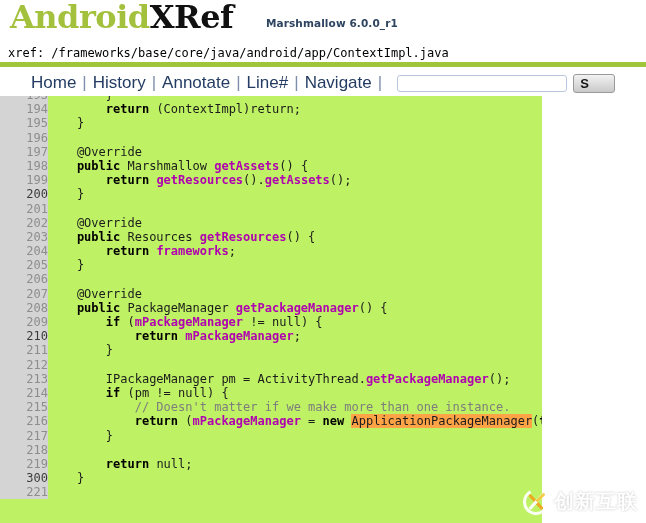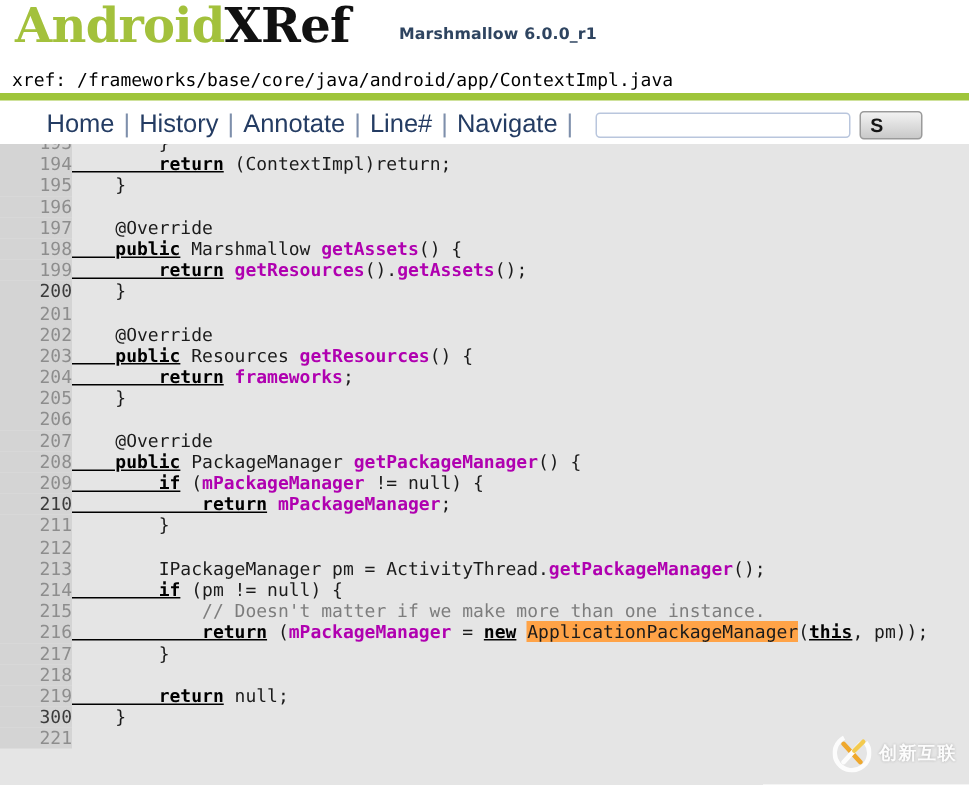--- a/index.html
+++ b/index.html
@@ -120,24 +120,24 @@
     box-sizing: border-box;
     cursor: pointer;
     text-align: left;
   }
 
   
   #code-area {
     position: absolute;
     left: 0;
     top: 96px;
-    width: 646px;
+    width: 542px;
     height: 427px;
     overflow: hidden;
-    background: #e5e5e5;
+    background: #bef264;
   }
   #code-table {
     border-collapse: collapse;
     font-family: "DejaVu Sans Mono", monospace;
     font-size: 12px;
     line-height: 14.18px;
     width: 646px;
     table-layout: fixed;
   }
   #code-table td { padding: 0; vertical-align: top; }
@@ -152,21 +152,21 @@
     font-size: 12px;
   }
   tr.decade td.gutter { color: #3b3b3b; font-weight: normal; }
   td.code {
     white-space: pre;
     color: #1b1b1b;
     padding-left: 14px;
   }
 
   
-  .kw   { font-weight: bold; color: #000000; text-decoration: underline; }
+  .kw   { font-weight: bold; color: #000000; }
   .meth { font-weight: bold; color: #b000b0; }
   .var  { font-weight: bold; color: #b000b0; }
   .anno { color: #1b1b1b; }
   .cmt  { color: #7d7d7d; }
   .hl   { background: #ffa347; color: #1b1b1b; }
   .plain{ color: #1b1b1b; }
 
   
   #watermark {
     position: absolute;
@@ -174,21 +174,21 @@
     bottom: 8px;
     display: flex;
     align-items: center;
     gap: 5px;
     opacity: 0.92;
     pointer-events: none;
   }
   #watermark .wm-text {
     font-family: "DejaVu Sans", sans-serif;
     font-weight: bold;
-    font-size: 12px;
+    font-size: 20px;
     color: #ffffff;
     text-shadow: 0 0 2px rgba(120,120,120,0.55);
     letter-spacing: 1px;
   }
 </style>
 </head>
 <body>
 
 <div id="masthead">
   <div id="logo">

